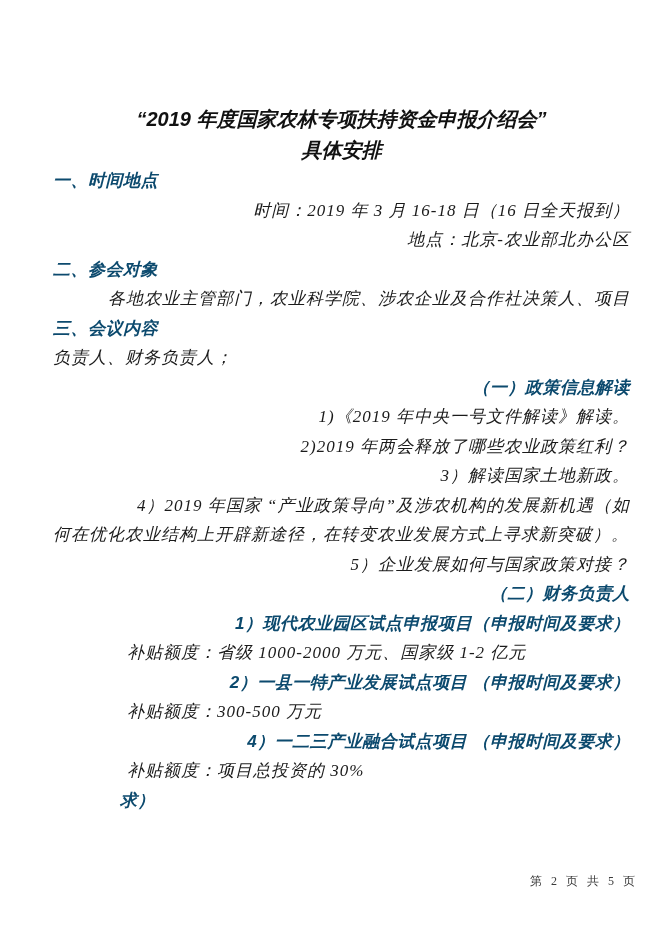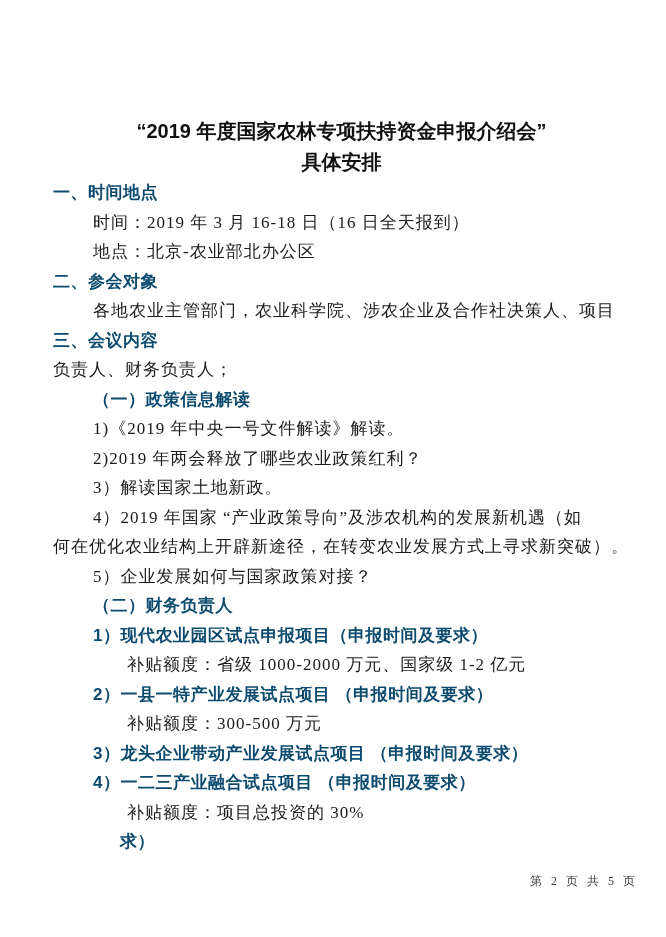--- a/index.html
+++ b/index.html
@@ -11,23 +11,24 @@
     position: relative;
     width: 666px;
     height: 937px;
     background: #ffffff;
     overflow: hidden;
     color: #1b1b1b;
     font-family: "Liberation Serif", "DejaVu Serif", serif;
   }
   .content {
     position: absolute;
-    top: 12px;
+    top: 0;
     left: 53px;
     width: 577px;
+    font-style: italic;
   }
   .title-block {
     padding-top: 104px;
     text-align: center;
     font-family: "Liberation Sans", "DejaVu Sans", sans-serif;
     font-weight: bold;
     font-size: 20px;
     line-height: 31px;
     color: #111111;
   }
@@ -36,21 +37,21 @@
     line-height: 29.5px;
     letter-spacing: 1px;
     white-space: nowrap;
   }
   .h {
     font-family: "Liberation Sans", "DejaVu Sans", sans-serif;
     font-weight: bold;
     letter-spacing: 0.5px;
     color: #0c4a6e;
   }
-  .i1 { padding-left: 40px; }
+  .i1 { padding-left: 40px; text-align: right; }
   .i2 { padding-left: 74px; }
   .iw { padding-left: 67px; }
   .footer {
     position: absolute;
     top: 873px;
     right: 28px;
     font-size: 12px;
     letter-spacing: 3px;
     color: #3a3a3a;
     font-family: "Liberation Serif", "DejaVu Serif", serif;
@@ -86,21 +87,20 @@
     <div class="line i1">5）企业发展如何与国家政策对接？</div>
 
     <div class="line h i1">（二）财务负责人</div>
 
     <div class="line h i1">1）现代农业园区试点申报项目（申报时间及要求）</div>
     <div class="line i2">补贴额度：省级 1000-2000 万元、国家级 1-2 亿元</div>
 
     <div class="line h i1">2）一县一特产业发展试点项目 （申报时间及要求）</div>
     <div class="line i2">补贴额度：300-500 万元</div>
 
-    <div class="line h i1">3）龙头企业带动产业发展试点项目 （申报时间及要求）</div>
 
     <div class="line h i1">4）一二三产业融合试点项目 （申报时间及要求）</div>
     <div class="line i2">补贴额度：项目总投资的 30%</div>
 
     <div class="line h iw">求）</div>
 
   </div>
 
   <div class="footer">第 2 页 共 5 页</div>
 </div>

